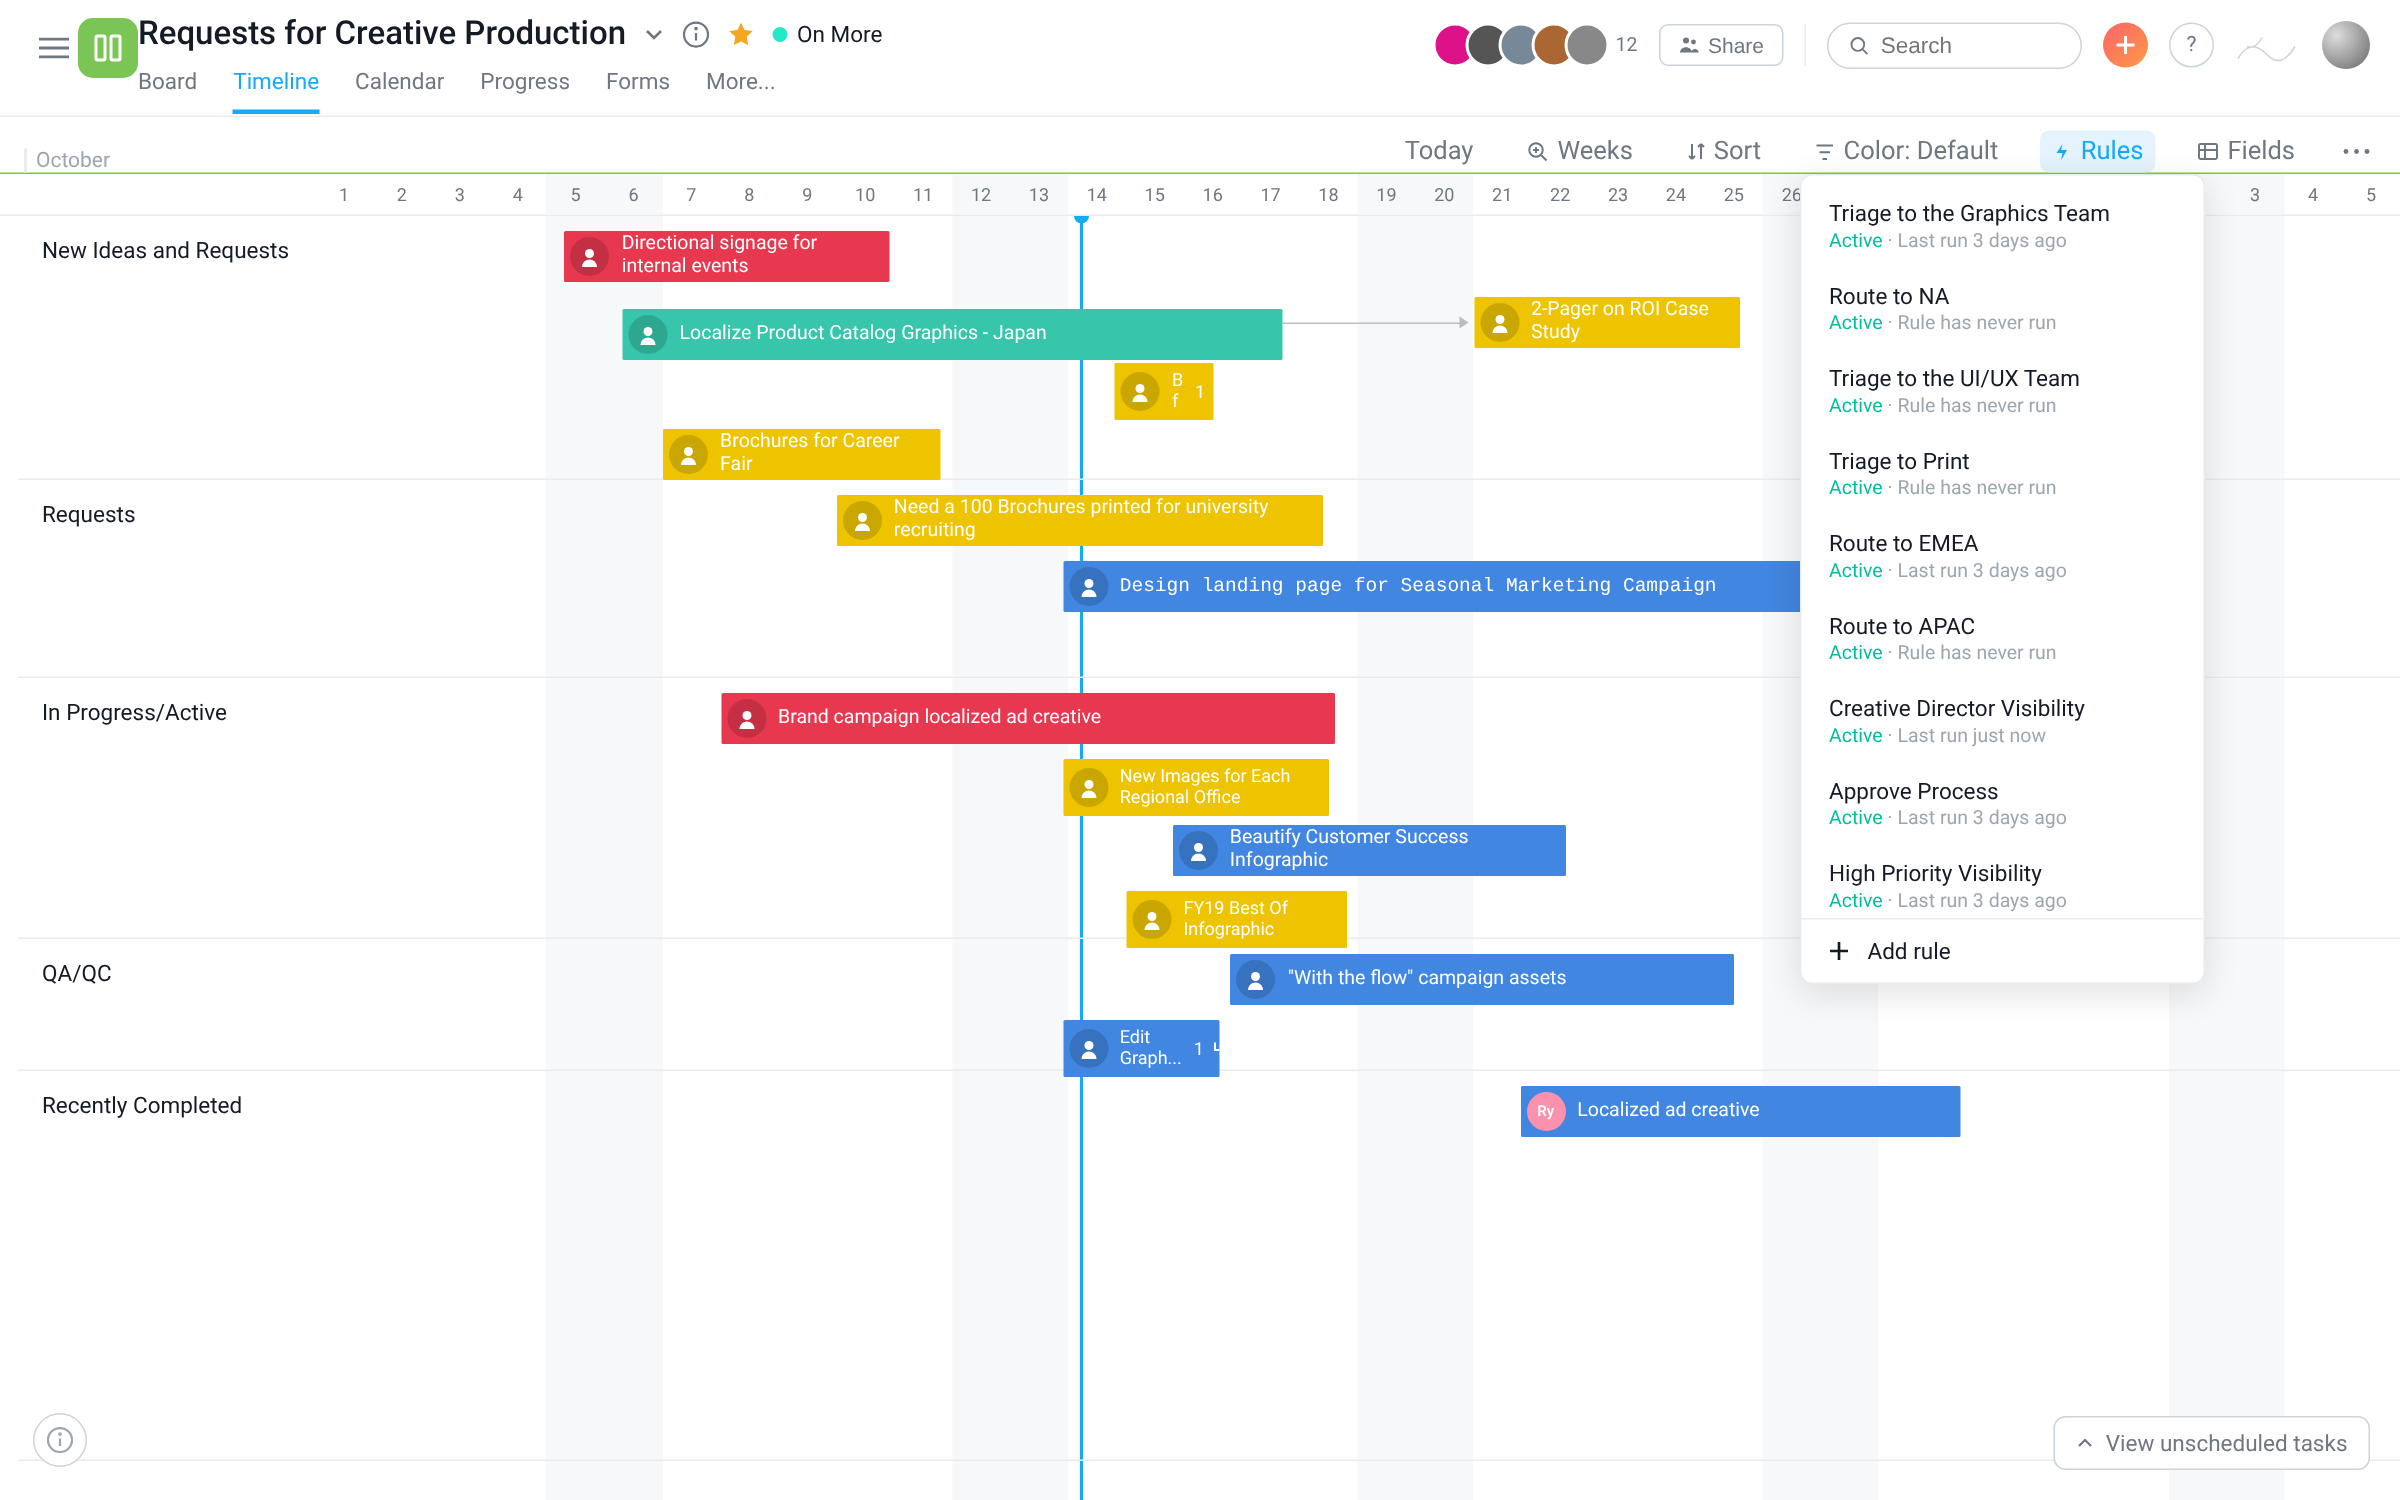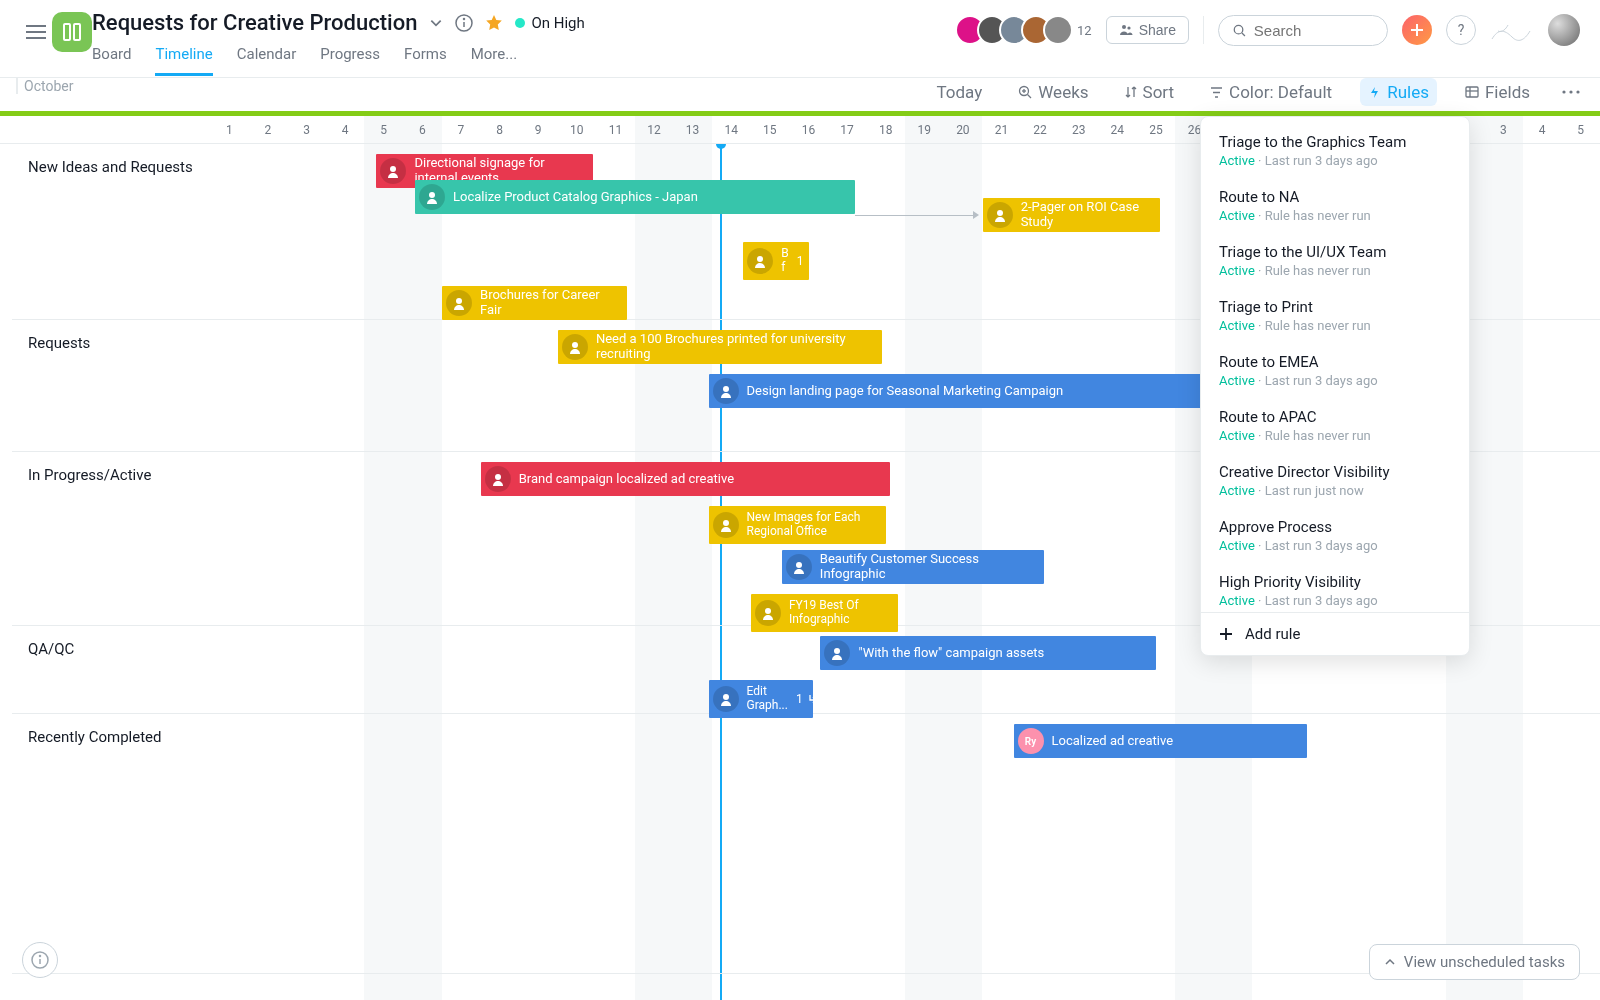--- a/index.html
+++ b/index.html
@@ -28,21 +28,21 @@
   .share-btn { border:1px solid #cbd4db; border-radius:6px; padding:5px 12px; font-size:14px; color:#6f7782; display:flex;align-items:center;gap:6px; background:#fff; cursor:pointer;}
   .vsep { width:1px; height:28px; background:#e8ecee; }
   .search { display:flex;align-items:center; gap:8px; border:1px solid #cbd4db; border-radius:20px; padding:6px 14px; width:170px; color:#6f7782;}
   .search input { border:none; outline:none; font-size:15px; width:100%; color:#6f7782; background:transparent;}
   .plus-btn { width:30px;height:30px;border-radius:50%; background:linear-gradient(135deg,#fc636b,#ff9a44); color:#fff; display:flex;align-items:center;justify-content:center; cursor:pointer;}
   .help-btn { width:30px;height:30px;border-radius:50%; border:1px solid #cbd4db; color:#6f7782; display:flex;align-items:center;justify-content:center; cursor:pointer;}
   .logo { width:44px;height:30px; color:#cbd4db; }
   .me-av { width:32px;height:32px;border-radius:50%; background:#888; }
 
   
-  .toolbar { display:flex; align-items:flex-start; height:38px; border-bottom:5px solid #84cc16; padding:0 16px; }
+  .toolbar { display:flex; align-items:flex-end; height:38px; border-bottom:1px solid #84cc16; padding:0 16px; }
   .month-lbl { color:#9ca6af; font-size:14px; border-left:2px solid #e8ecee; padding-left:6px;}
   .toolbar-right { margin-left:auto; display:flex; align-items:center; gap:20px; color:#6f7782; font-size:17px;}
   .tb-item { display:flex;align-items:center;gap:6px; cursor:pointer; padding:4px 8px; border-radius:6px;}
   .tb-item.active { background:#e5f3ff; color:#14aaf5; }
   .tb-more { color:#6f7782; cursor:pointer; padding:4px; }
 
   
   .dates { display:flex; height:28px; border-bottom:1px solid #e8ecee; position:relative; }
   .section-col { width:210px; flex:0 0 210px; }
   .date-grid { flex:1; display:flex; position:relative; }
@@ -118,21 +118,21 @@
               <circle cx="9" cy="5" r="0.5" fill="currentColor"></circle>
             </svg>
           </span>
         <span class="star-icn">
             <svg width="18" height="18" viewBox="0 0 18 18" fill="currentColor">
               <path d="M9 1l2.3 5 5.5.6-4 3.9 1 5.5L9 13.6 4.2 16l1-5.5-4-3.9 5.5-.6z"></path>
             </svg>
           </span>
         <span class="status-row">
             <span class="status-dot"></span>
-            <span>On High</span>
+            <span>On More</span>
           </span>
       </div>
       <div class="tabs" id="tabs">
           <span class="tab">Board</span>
           <span class="tab active">Timeline</span>
           <span class="tab">Calendar</span>
           <span class="tab">Progress</span>
           <span class="tab">Forms</span>
           <span class="tab">More...</span>
         </div>
@@ -317,21 +317,21 @@
         <div class="rows" style="height: 176px;">
           <div class="bar c-red" style="left: 154.444px; width: 216.222px; top: 10px;">
             <div class="bav" style="background: rgba(0, 0, 0, 0.15);">
               <svg width="14" height="14" viewBox="0 0 14 14" fill="#fff">
                 <circle cx="7" cy="5" r="3"></circle>
                 <path d="M2 14c0-3 2.5-5 5-5s5 2 5 5"></path>
               </svg>
             </div>
             <div class="btxt">Directional signage for internal events</div>
           </div>
-          <div class="bar c-teal" style="left: 193.056px; width: 440.167px; top: 36px;">
+          <div class="bar c-teal" style="left: 193.056px; width: 440.167px; top: 62px;">
             <div class="bav" style="background: rgba(0, 0, 0, 0.15);">
               <svg width="14" height="14" viewBox="0 0 14 14" fill="#fff">
                 <circle cx="7" cy="5" r="3"></circle>
                 <path d="M2 14c0-3 2.5-5 5-5s5 2 5 5"></path>
               </svg>
             </div>
             <div class="btxt">Localize Product Catalog Graphics - Japan</div>
           </div>
           <div class="dep-line" style="left: 633.222px; top: 71px; width: 119.694px;"></div>
           <div class="dep-arrow" style="left: 750.917px; top: 67px;"></div>
@@ -372,21 +372,21 @@
         <div class="rows" style="height: 132px;">
           <div class="bar c-yellow" style="left: 335.917px; width: 324.333px; top: 10px;">
             <div class="bav" style="background: rgba(0, 0, 0, 0.15);">
               <svg width="14" height="14" viewBox="0 0 14 14" fill="#fff">
                 <circle cx="7" cy="5" r="3"></circle>
                 <path d="M2 14c0-3 2.5-5 5-5s5 2 5 5"></path>
               </svg>
             </div>
             <div class="btxt">Need a 100 Brochures printed for university recruiting</div>
           </div>
-          <div class="bar c-blue" style="left: 486.5px; width: 617.778px; top: 54px;">
+          <div class="bar c-blue" style="left: 486.5px; width: 617.778px; top: 54px; font-family: Liberation Mono, monospace;">
             <div class="bav" style="background: rgba(0, 0, 0, 0.15);">
               <svg width="14" height="14" viewBox="0 0 14 14" fill="#fff">
                 <circle cx="7" cy="5" r="3"></circle>
                 <path d="M2 14c0-3 2.5-5 5-5s5 2 5 5"></path>
               </svg>
             </div>
             <div class="btxt">Design landing page for Seasonal Marketing Campaign</div>
           </div>
         </div>
       </div>

